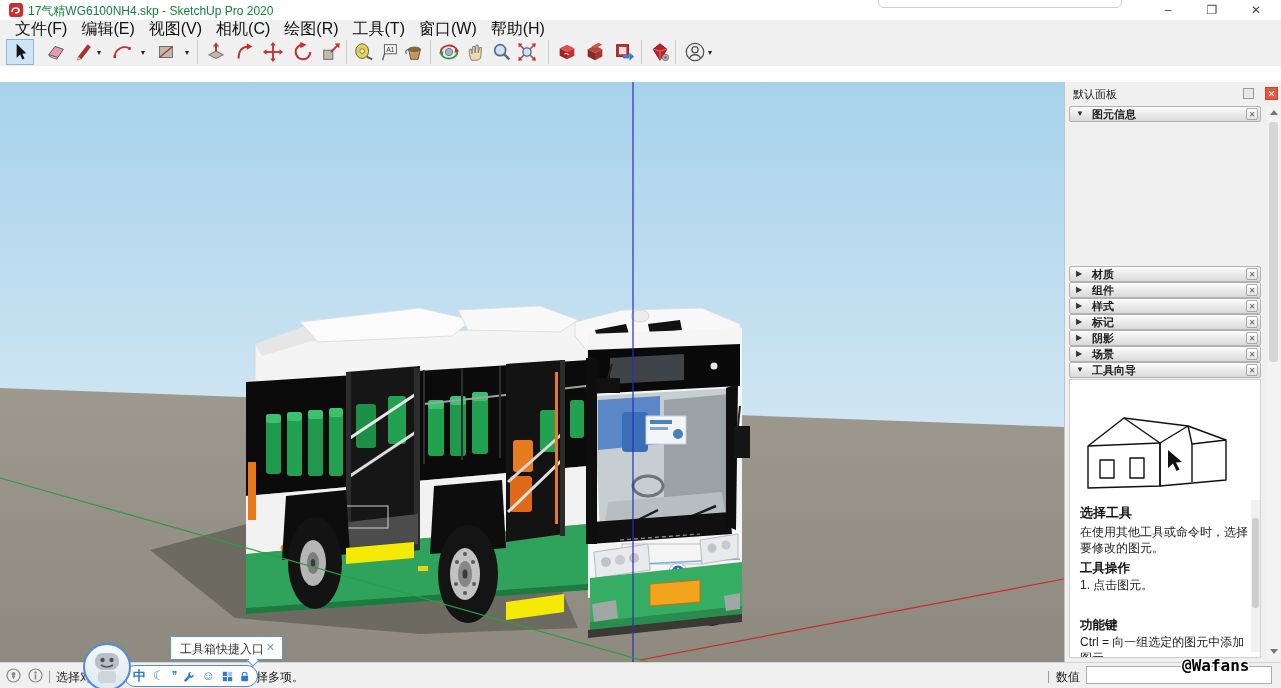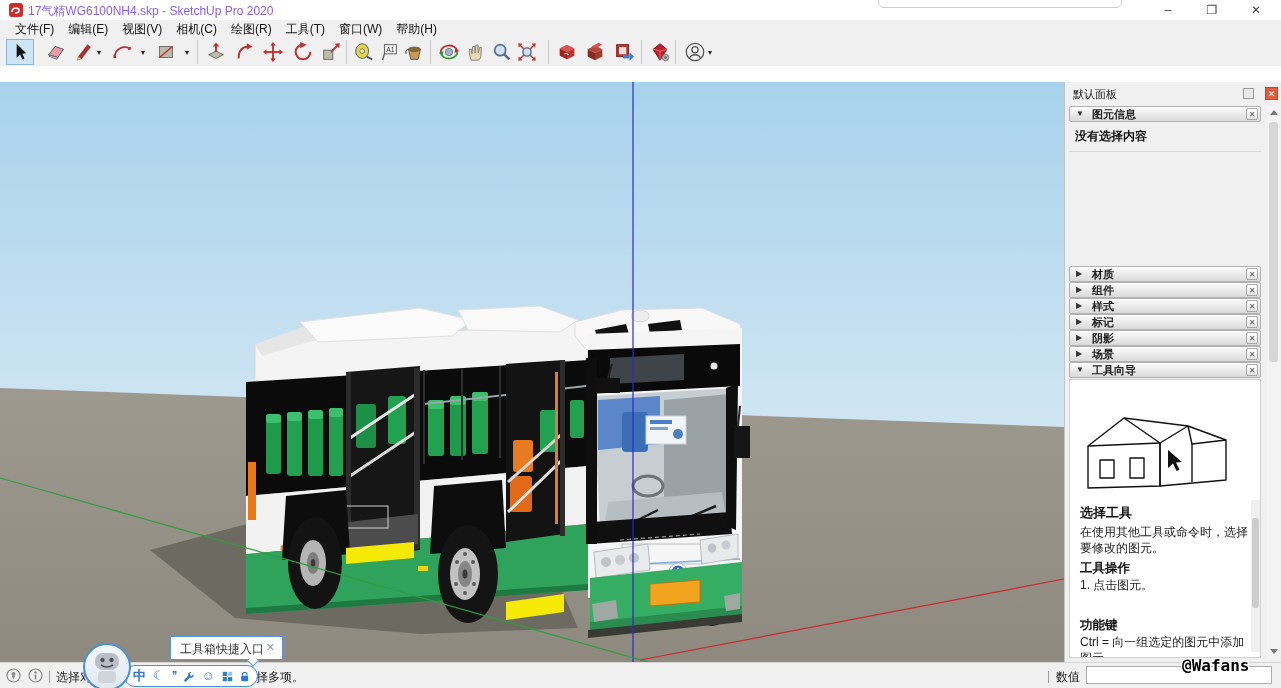--- a/index.html
+++ b/index.html
@@ -3,26 +3,26 @@
 <meta charset="utf-8">
 <style>
   html,body{margin:0;padding:0;background:#888;}
   *{box-sizing:border-box;}
   .app{position:relative;width:1281px;height:688px;background:#fff;overflow:hidden;
        font-family:"Liberation Sans","DejaVu Sans",sans-serif;color:#1a1a1a;font-size:12px;}
   .abs{position:absolute;}
 
   
   .titlebar{position:absolute;left:0;top:0;width:1281px;height:20px;background:#fff;}
-  .title-text{position:absolute;left:28px;top:3px;font-size:12px;color:#8b5cf6;}
+  .title-text{position:absolute;left:28px;top:3px;font-size:12px;color:#15803d;}
   .winbtn{position:absolute;top:0;width:44px;height:20px;text-align:center;line-height:20px;color:#444;font-size:12px;cursor:default;}
 
   
   .menubar{position:absolute;left:0;top:20px;width:1281px;height:18px;background:#f0f0f0;display:flex;align-items:center;padding-left:8px;}
-  .menu-item{padding:0 7px;font-size:12px;color:#111;height:18px;line-height:18px;}
+  .menu-item{padding:0 7px;font-size:16px;color:#111;height:18px;line-height:18px;}
 
   
   .toolbar{position:absolute;left:0;top:38px;width:1281px;height:28px;background:#f0f0f0;}
   .tb{position:absolute;top:1px;width:28px;height:26px;display:flex;align-items:center;justify-content:center;border:1px solid transparent;}
   .tb.active{background:#cde5f7;border:1px solid #8ab6de;}
   .tb-caret{position:absolute;top:11px;width:8px;height:8px;font-size:8px;color:#222;line-height:8px;}
   .tb-div{position:absolute;top:2px;width:1px;height:24px;background:#c9c9c9;}
 
   
   .tabbar{position:absolute;left:0;top:66px;width:1064px;height:16px;background:#e7e7e7;border-bottom:1px solid #bfbfbf;}
@@ -466,24 +466,20 @@
       <span class="panel-title-text">默认面板</span>
       <span class="pin-icon"></span>
       <span class="panel-close">✕</span>
     </div>
 
     <div class="sec-head" style="top:24px;">
       <span class="sec-arrow">▼</span>
       <span class="sec-label">图元信息</span>
       <span class="sec-x">✕</span>
     </div>
-    <div class="entity-body">
-      <span class="entity-msg">没有选择内容</span>
-      <div class="entity-sep"></div>
-    </div>
 
     <div class="sec-head" style="top:184px;">
       <span class="sec-arrow">▶</span>
       <span class="sec-label">材质</span>
       <span class="sec-x">✕</span>
     </div>
     <div class="sec-head" style="top:200px;">
       <span class="sec-arrow">▶</span>
       <span class="sec-label">组件</span>
       <span class="sec-x">✕</span>

